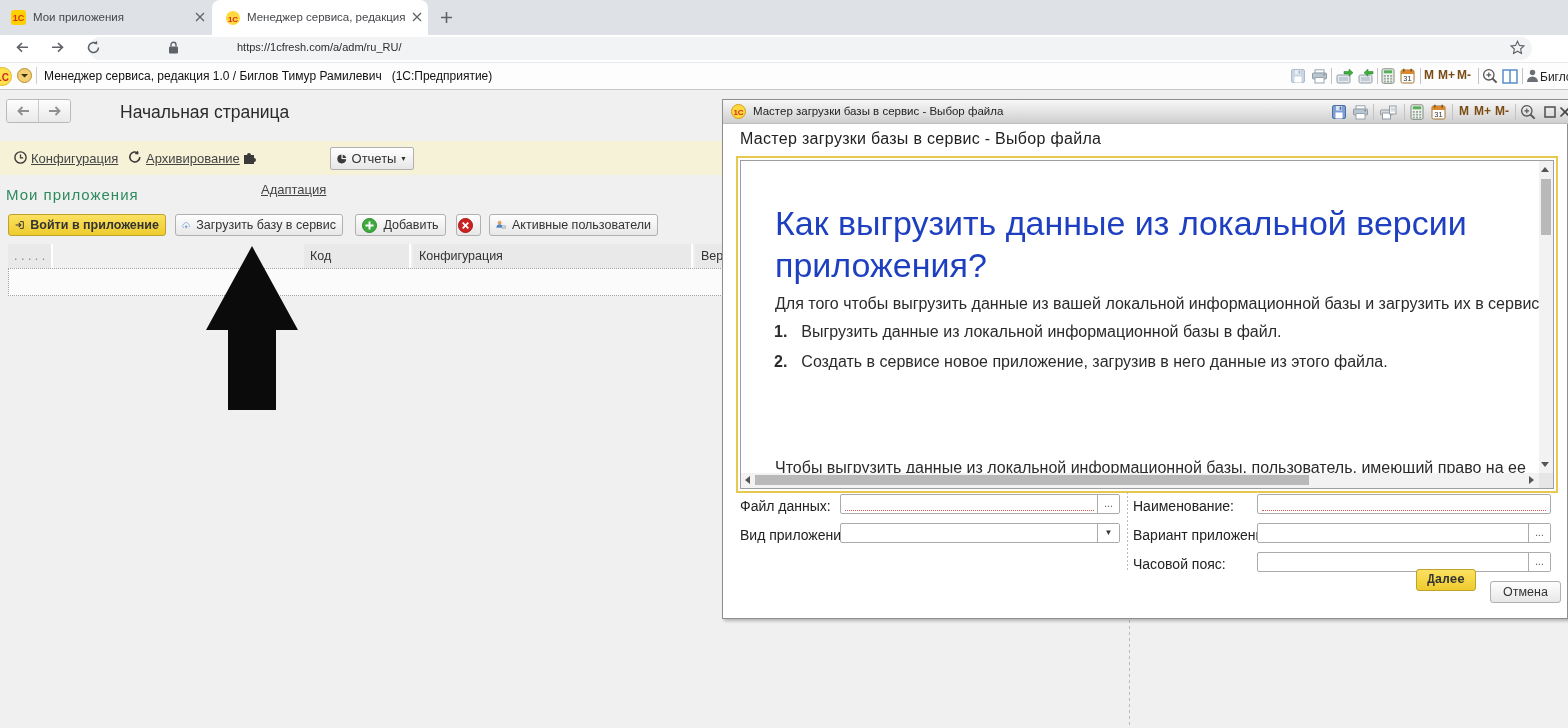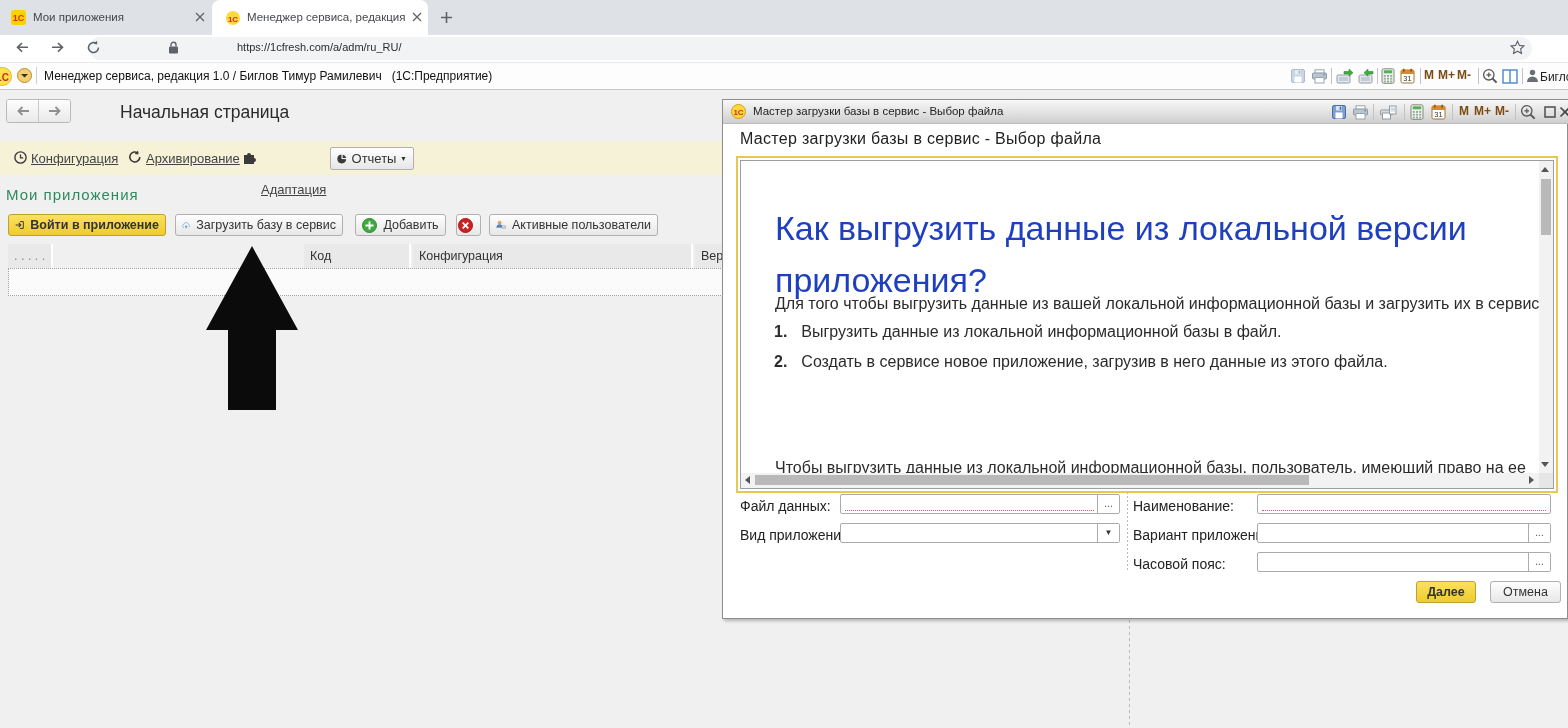--- a/index.html
+++ b/index.html
@@ -35,21 +35,21 @@
   #vsplit{left:1129px;top:620px;width:1px;height:108px;
           background-image:linear-gradient(#bbb 50%,transparent 50%);background-size:1px 6px;}
   
   #dlg{left:722px;top:99px;width:846px;height:520px;background:#fff;border:1px solid #8e8e8e;
        box-sizing:border-box;box-shadow:2px 2px 3px rgba(0,0,0,.25);}
   #dlgtitle{left:0;top:0;width:845px;height:23px;background:linear-gradient(#f8f8f8,#cfcfcf);
             border-bottom:1px solid #bdbdbd;}
   #dlghead{left:17px;top:30px;font-size:16px;letter-spacing:0.3px;color:#222;}
   #htmlbox{left:13px;top:56px;width:818px;height:333px;border:2px solid #e8c94f;background:#fff;}
   #htmlinner{position:absolute;left:2px;top:2px;right:2px;bottom:2px;border:1px solid #9e9e9e;overflow:hidden;background:#fff;}
-  .bluehead{color:#1d3fc0;font-size:34px;line-height:52px;}
+  .bluehead{color:#1d3fc0;font-size:34px;line-height:42px;}
   .bodytext{color:#2b2b2b;font-size:16px;}
   .sb{background:#f2f2f2;position:absolute;}
   .sbthumb{background:#b9b9b9;position:absolute;}
   
   .flabel{position:absolute;font-size:14px;color:#222;}
   .finput{position:absolute;height:20px;border:1px solid #ababab;border-radius:2px;background:#fff;box-sizing:border-box;}
   .fbtn{position:absolute;top:0;bottom:0;width:21px;border-left:1px solid #ababab;background:#fff;
         color:#555;font-size:10px;text-align:center;line-height:18px;}
   .reddot{position:absolute;left:4px;right:4px;bottom:2px;height:0;border-bottom:1px dotted #e05a5a;}
   .dlgbtn{position:absolute;height:22px;border:1px solid #b0b0b0;border-radius:3px;background:linear-gradient(#fefefe,#e7e7e7);
@@ -386,16 +386,16 @@
         <div class="reddot"></div>
       </div>
   <div class="flabel" style="left:410px;top:427px;">Вариант приложения:</div>
   <div class="finput" style="left:534px;top:423px;width:294px;">
         <div class="fbtn" style="right:0;">...</div>
       </div>
   <div class="flabel" style="left:410px;top:456px;">Часовой пояс:</div>
   <div class="finput" style="left:534px;top:452px;width:294px;">
         <div class="fbtn" style="right:0;">...</div>
       </div>
-  <div class="dlgbtn yellow" style="left:693px;top:481px;width:60px;">Далее</div>
+  <div class="dlgbtn yellow" style="left:693px;top:469px;width:60px;font-family:Liberation Mono, monospace;">Далее</div>
   <div class="dlgbtn" style="left:767px;top:481px;width:71px;">Отмена</div>
 </div>
 
 </div>
 </body></html>

